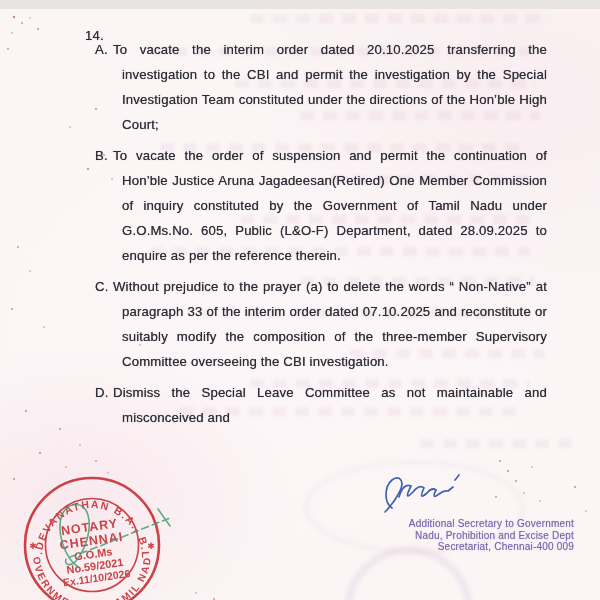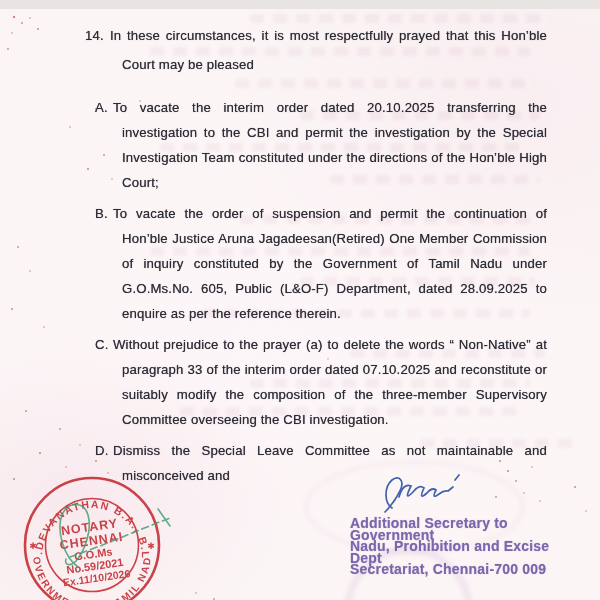--- a/index.html
+++ b/index.html
@@ -26,22 +26,22 @@
     text-align:justify;
     text-shadow:0 0 .7px rgba(44,44,60,.75);
   }
   .para14{position:relative;line-height:29px;text-indent:-12px;}
   .para14 .num{position:absolute;left:-37px;top:0;text-indent:0;}
   .prayer{position:relative;line-height:25px;text-indent:-9px;margin-top:6px;}
   .prayer .plabel{position:absolute;left:-27px;top:0;text-indent:0;}
   .prayer.first{margin-top:16px;}
   
   .designation{
-    position:absolute;left:350px;top:509px;width:224px;text-align:left;
-    color:#7a66ad;font-size:14px;font-weight:bold;line-height:11.6px;letter-spacing:.2px;
+    position:absolute;left:350px;top:509px;width:224px;text-align:right;
+    color:#7a66ad;font-size:10px;font-weight:normal;line-height:11.6px;letter-spacing:.2px;
     text-shadow:0 0 1px rgba(122,102,173,.55);
   }
   
   .overlay{position:absolute;left:0;top:0;width:600px;height:600px;pointer-events:none;}
   .seal-arc{font-family:"Liberation Sans",sans-serif;font-weight:bold;font-size:10.5px;letter-spacing:1.6px;}
   .seal-arc-b{font-family:"Liberation Sans",sans-serif;font-weight:bold;font-size:10px;letter-spacing:1.8px;}
   .seal-center{font-family:"Liberation Sans",sans-serif;font-weight:bold;text-anchor:middle;}
   .speck{fill:#b02e3c;}
 </style>
 </head>
@@ -64,21 +64,20 @@
     <div class="ghostbar" style="left:250px;top:370px;width:280px"></div>
     <div class="ghostbar" style="left:180px;top:398px;width:340px"></div>
     <div class="ghostbar" style="left:420px;top:430px;width:160px"></div>
     <div class="ghostellipse" style="left:305px;top:452px;width:215px;height:88px;border:2px solid rgba(205,155,185,.20)"></div>
     <div class="ghostellipse" style="left:345px;top:538px;width:115px;height:115px;border:6px solid rgba(172,120,190,.15)"></div>
   </div>
 
   <div class="doc">
     <div class="para14">
       <span class="num">14.</span>
-      <span>In these circumstances, it is most respectfully prayed that this Hon’ble Court may be pleased</span>
     </div>
     <div class="prayer first">
       <span class="plabel">A.</span>
       <span>To vacate the interim order dated 20.10.2025 transferring the investigation to the CBI and permit the investigation by the Special Investigation Team constituted under the directions of the Hon’ble High Court;</span>
     </div>
     <div class="prayer">
       <span class="plabel">B.</span>
       <span>To vacate the order of suspension and permit the continuation of Hon’ble Justice Aruna Jagadeesan(Retired) One Member Commission of inquiry constituted by the Government of Tamil Nadu under G.O.Ms.No. 605, Public (L&amp;O-F) Department, dated 28.09.2025 to enquire as per the reference therein.</span>
     </div>
     <div class="prayer">
@@ -87,21 +86,21 @@
     </div>
     <div class="prayer">
       <span class="plabel">D.</span>
       <span>Dismiss the Special Leave Committee as not maintainable and misconceived and</span>
     </div>
   </div>
 
   <div class="designation">
     <div>Additional Secretary to Government</div>
     <div>Nadu, Prohibition and Excise Dept</div>
-    <div>Secretariat, Chennai-700 009</div>
+    <div>Secretariat, Chennai-400 009</div>
   </div>
 
   <svg class="overlay" viewBox="0 0 600 600">
     <defs>
       <path id="arcTop" d="M 42 549 A 50 50 0 1 1 142 549"></path>
       <path id="arcBot" d="M 33 544 A 59 59 0 0 0 151 544"></path>
     </defs>
 
     <g opacity=".55">
       <circle class="speck" cx="14" cy="8" r="1.2"></circle>

